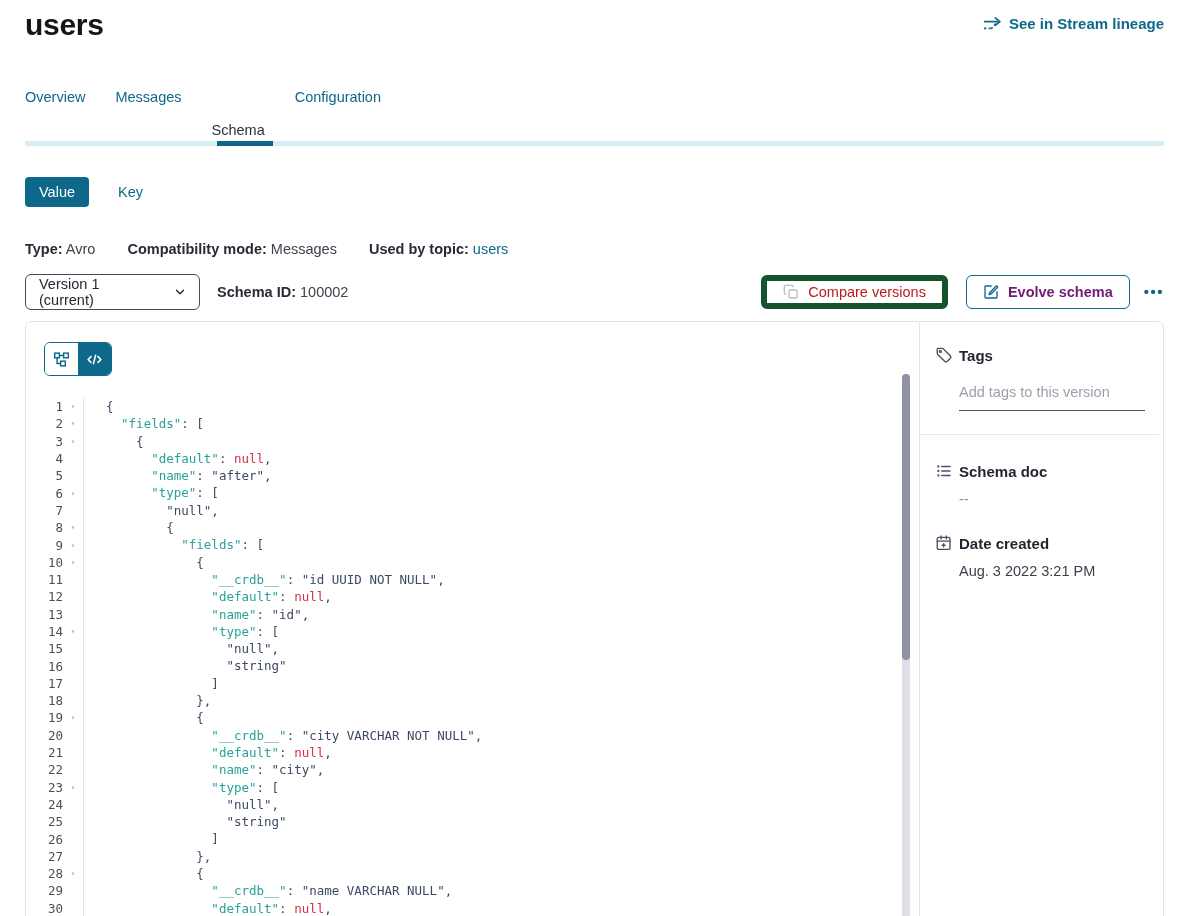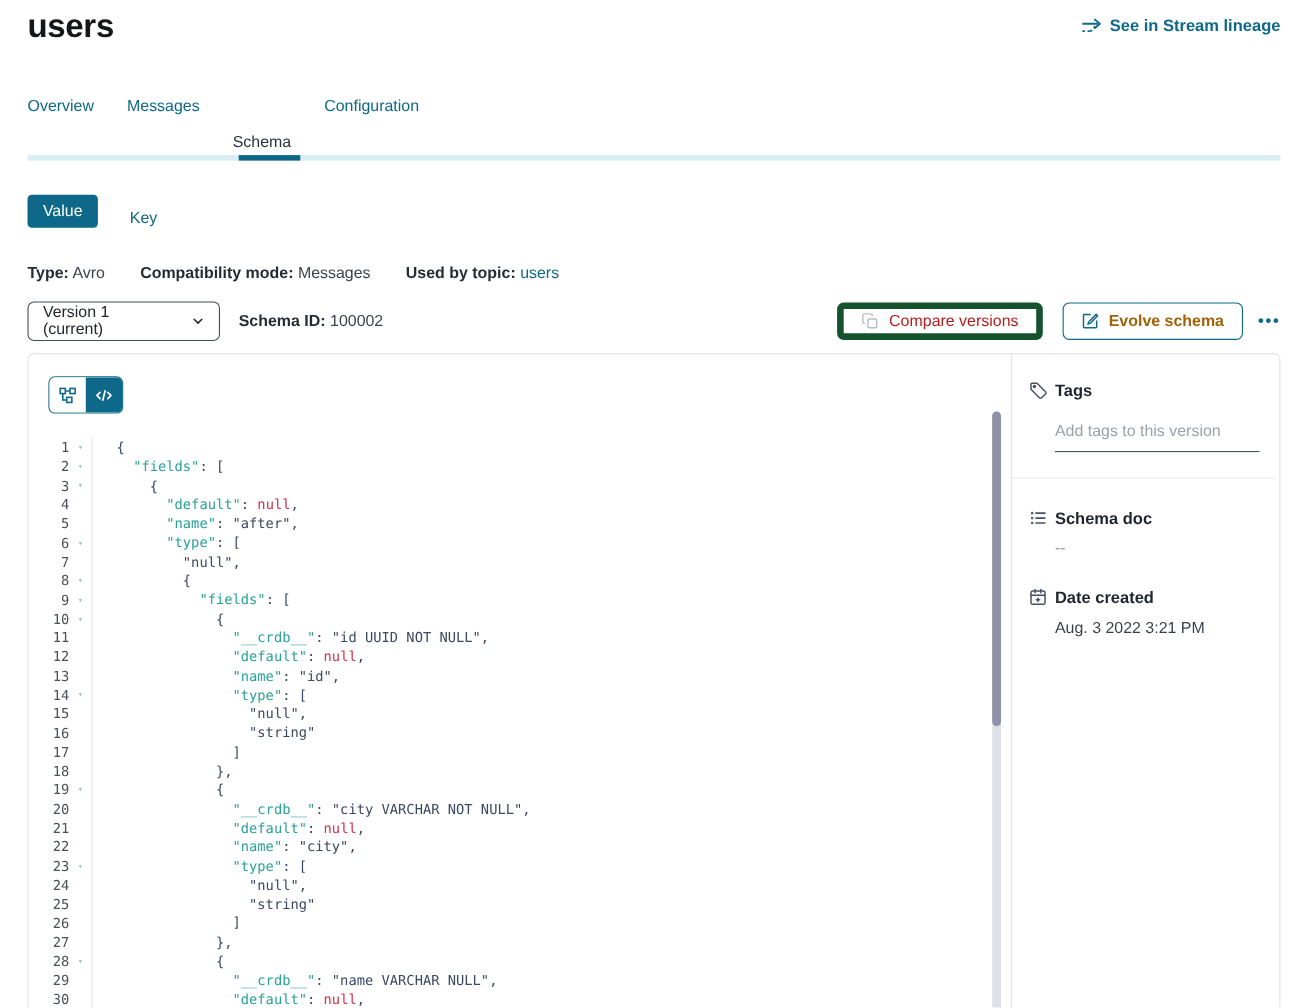--- a/index.html
+++ b/index.html
@@ -14,42 +14,42 @@
              font-size:15px; font-weight:600; cursor:pointer; }
 
   
   .tabs { display:flex; gap:30px; margin-top:47px; font-size:14.5px; }
   .tab { color:#0e6889; cursor:pointer; padding-bottom:3px; }
   .tab.active { color:#29333f; font-weight:500;margin-top:33px; }
   .tabbar { position:relative; height:5px; background:#d9edf5; }
   .tabbar .indicator { position:absolute; left:192px; width:56px; top:0; height:5px; background:#0e6687; }
 
   
-  .vk { display:flex; align-items:flex-end; margin-top:31px; }
+  .vk { display:flex; align-items:center; margin-top:31px; }
   .value-btn { background:#0e6889; color:#fff; font-size:14.5px; padding:7px 14px; border:none;
                border-radius:4px; cursor:pointer; font-family:inherit; }
   .key-link { color:#0e6889; font-size:14.5px; margin-left:29px; cursor:pointer; }
 
   
   .meta { display:flex; gap:32px; margin-top:34px; font-size:14.5px; color:#3d424c; }
   .meta b { color:#262b35; font-weight:700; }
   .meta .lnk { color:#0e6889; cursor:pointer; }
 
   
   .controls { display:flex; align-items:center; margin-top:17px; }
   .select { display:flex; align-items:center; justify-content:space-between; width:175px; height:36px;
             border:1px solid #454b57; border-radius:6px; padding:0 12px 0 13px; font-size:14.5px;
             color:#23272f; cursor:pointer; background:#fff;gap:48px; }
   .schemaid { margin-left:17px; font-size:14.5px; color:#3d424c; }
   .schemaid b { color:#262b35; }
   .spacer { flex:1; }
   .btn { display:flex; align-items:center; gap:9px; height:34px; padding:0 16px; border-radius:6px;
          font-size:14.5px; background:#fff; cursor:pointer; font-family:inherit; }
   .btn.disabled { border:6px solid #14532d; color:#b91c1c; font-weight:500; cursor:default; }
-  .btn.primary { border:1px solid #0e6889; color:#a16207; font-weight:600; margin-left:18px; }
+  .btn.primary { border:1px solid #0e6889; color:#701a75; font-weight:600; margin-left:18px; }
   .dots { color:#0e6889; font-size:15px; font-weight:700; letter-spacing:1.5px; margin-left:14px;
           cursor:pointer; line-height:34px; }
 
   
   .card { display:flex; margin-top:11px; height:616px; border:1px solid #e2e3e7;
           border-radius:6px 6px 0 0; overflow:hidden; }
   .editor { width:894px; border-right:1px solid #e2e3e7; position:relative; overflow:hidden; }
   .seg { display:inline-flex; border:1px solid #0e6889; border-radius:6px; overflow:hidden;
          margin:20px 0 0 18px; }
   .seg .segbtn { width:33px; height:32px; display:flex; align-items:center; justify-content:center;

